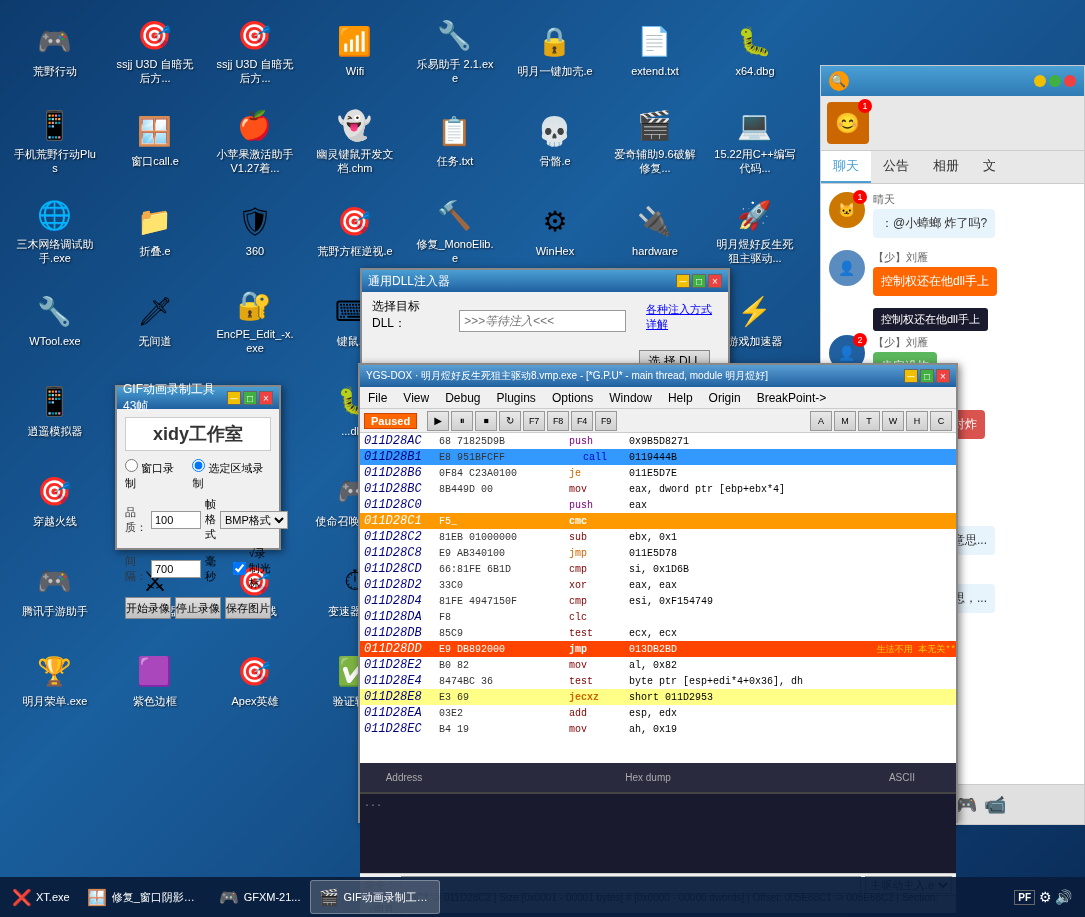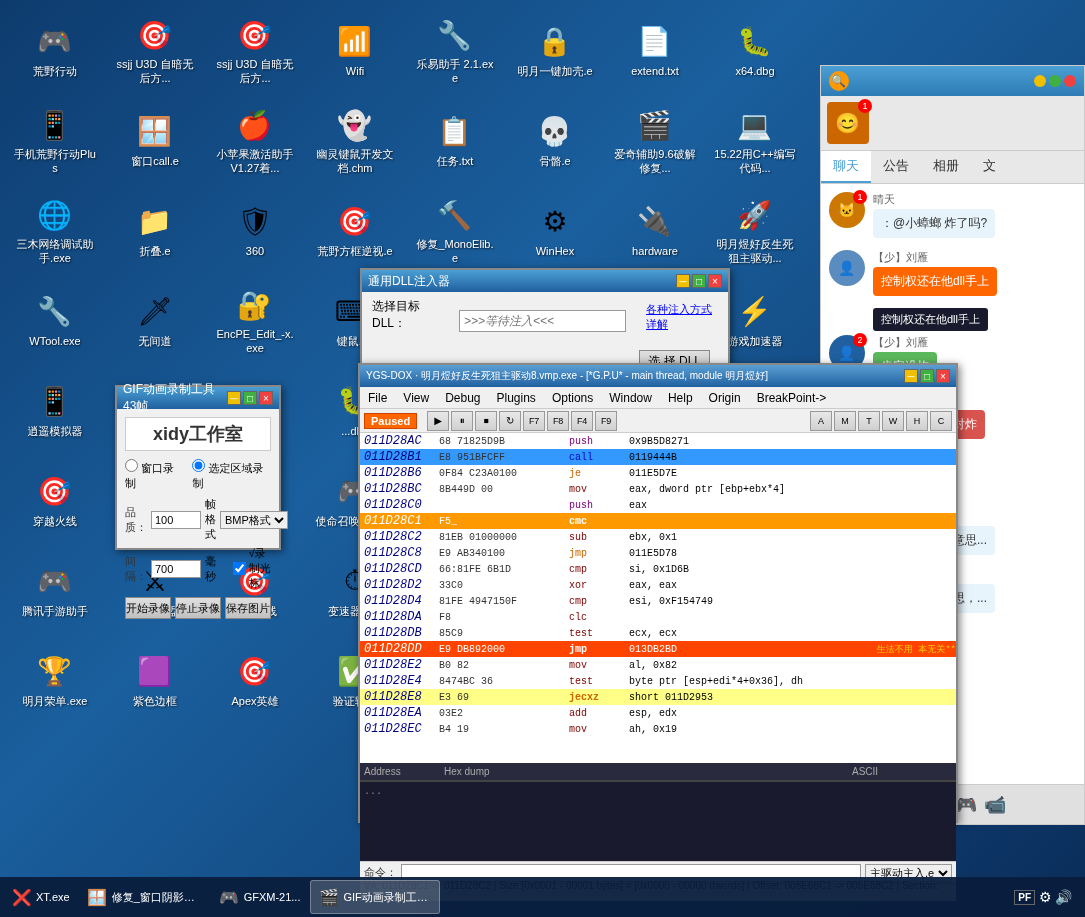--- a/index.html
+++ b/index.html
@@ -466,27 +466,28 @@
       height: 80px;
       padding: 4px;
       font-family: 'Courier New', monospace;
       font-size: 10px;
       color: #ddd;
       border-top: 1px solid #444;
     }
 
     .hex-header {
       background: #2a2a3e;
-      height: 18px;
+      height: 30px;
       display: flex;
       align-items: center;
       padding: 0 4px;
       font-size: 10px;
       color: #aaa;
       border-bottom: 1px solid #444;
+      text-align: center;
     }
 
     
     .cmd-area {
       background: #f0f0f0;
       height: 22px;
       display: flex;
       align-items: center;
       padding: 0 4px;
       gap: 4px;
@@ -1095,21 +1096,21 @@
     <div class="debugger-code">
       <div class="code-row">
         <span class="addr-col">011D28AC</span>
         <span class="hex-col">68 71825D9B</span>
         <span class="mnem-col" style="color:#800080;">push</span>
         <span class="operand-col">0x9B5D8271</span>
       </div>
       <div class="code-row selected">
         <span class="addr-col">011D28B1</span>
         <span class="hex-col">E8 951BFCFF</span>
-        <span class="mnem-col" style="color:#0000cc;">call</span>
+        <span class="mnem-col" style="color:#0000cc;text-align:center;">call</span>
         <span class="operand-col">0119444B</span>
       </div>
       <div class="code-row">
         <span class="addr-col">011D28B6</span>
         <span class="hex-col">0F84 C23A0100</span>
         <span class="mnem-col" style="color:#cc6600;">je</span>
         <span class="operand-col">011E5D7E</span>
       </div>
       <div class="code-row">
         <span class="addr-col">011D28BC</span>

